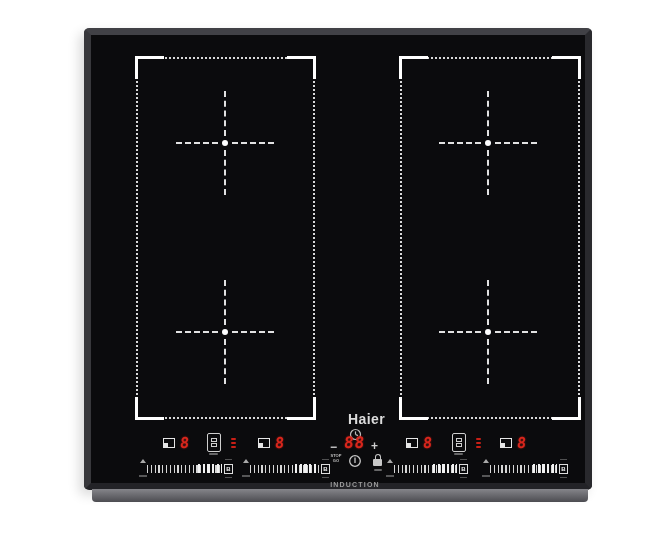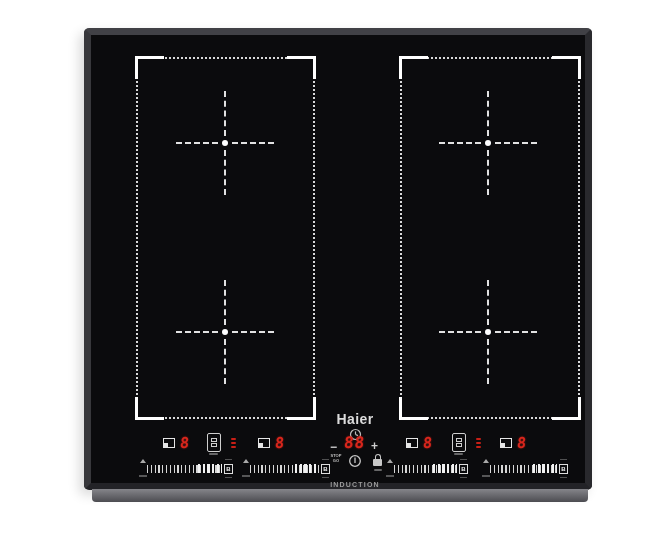--- a/index.html
+++ b/index.html
@@ -65,21 +65,21 @@
   .clock-icon{position:absolute;left:258px;top:392px;}
   .pm{position:absolute;color:#cfcfcf;font-size:12px;font-weight:bold;line-height:1;}
   .stopgo{position:absolute;left:234px;top:419px;width:22px;color:#bdbdbd;text-align:center;
       font-size:6px;line-height:1.15;font-weight:bold;transform:scale(.68);transform-origin:center top;}
   .power-icon{position:absolute;left:257px;top:418px;}
   .lockwrap{position:absolute;left:282px;top:419px;width:10px;}
   .lock{width:9px;height:7px;background:#c8c8c8;border-radius:1px;position:relative;margin-top:5px;}
   .lock::before{content:"";position:absolute;top:-5px;left:1.5px;width:6px;height:6px;box-sizing:border-box;
       border:1.5px solid #c8c8c8;border-bottom:none;border-radius:3px 3px 0 0;}
   .lockwrap .sm{margin-top:3px;width:8px;margin-left:0.5px;}
-  .brand{position:absolute;left:234px;top:376px;width:60px;text-align:center;color:#dcdcdc;
+  .brand{position:absolute;left:234px;top:376px;width:60px;text-align:right;color:#dcdcdc;
       font-size:14px;font-weight:bold;letter-spacing:.4px;}
   .induction{position:absolute;left:224px;top:446px;width:80px;text-align:center;color:#9a9a9a;
       font-size:7px;font-weight:bold;letter-spacing:1.2px;}
 </style>
 </head>
 <body>
 
 <div class="cooktop">
 
   <div class="zone zone-left">

